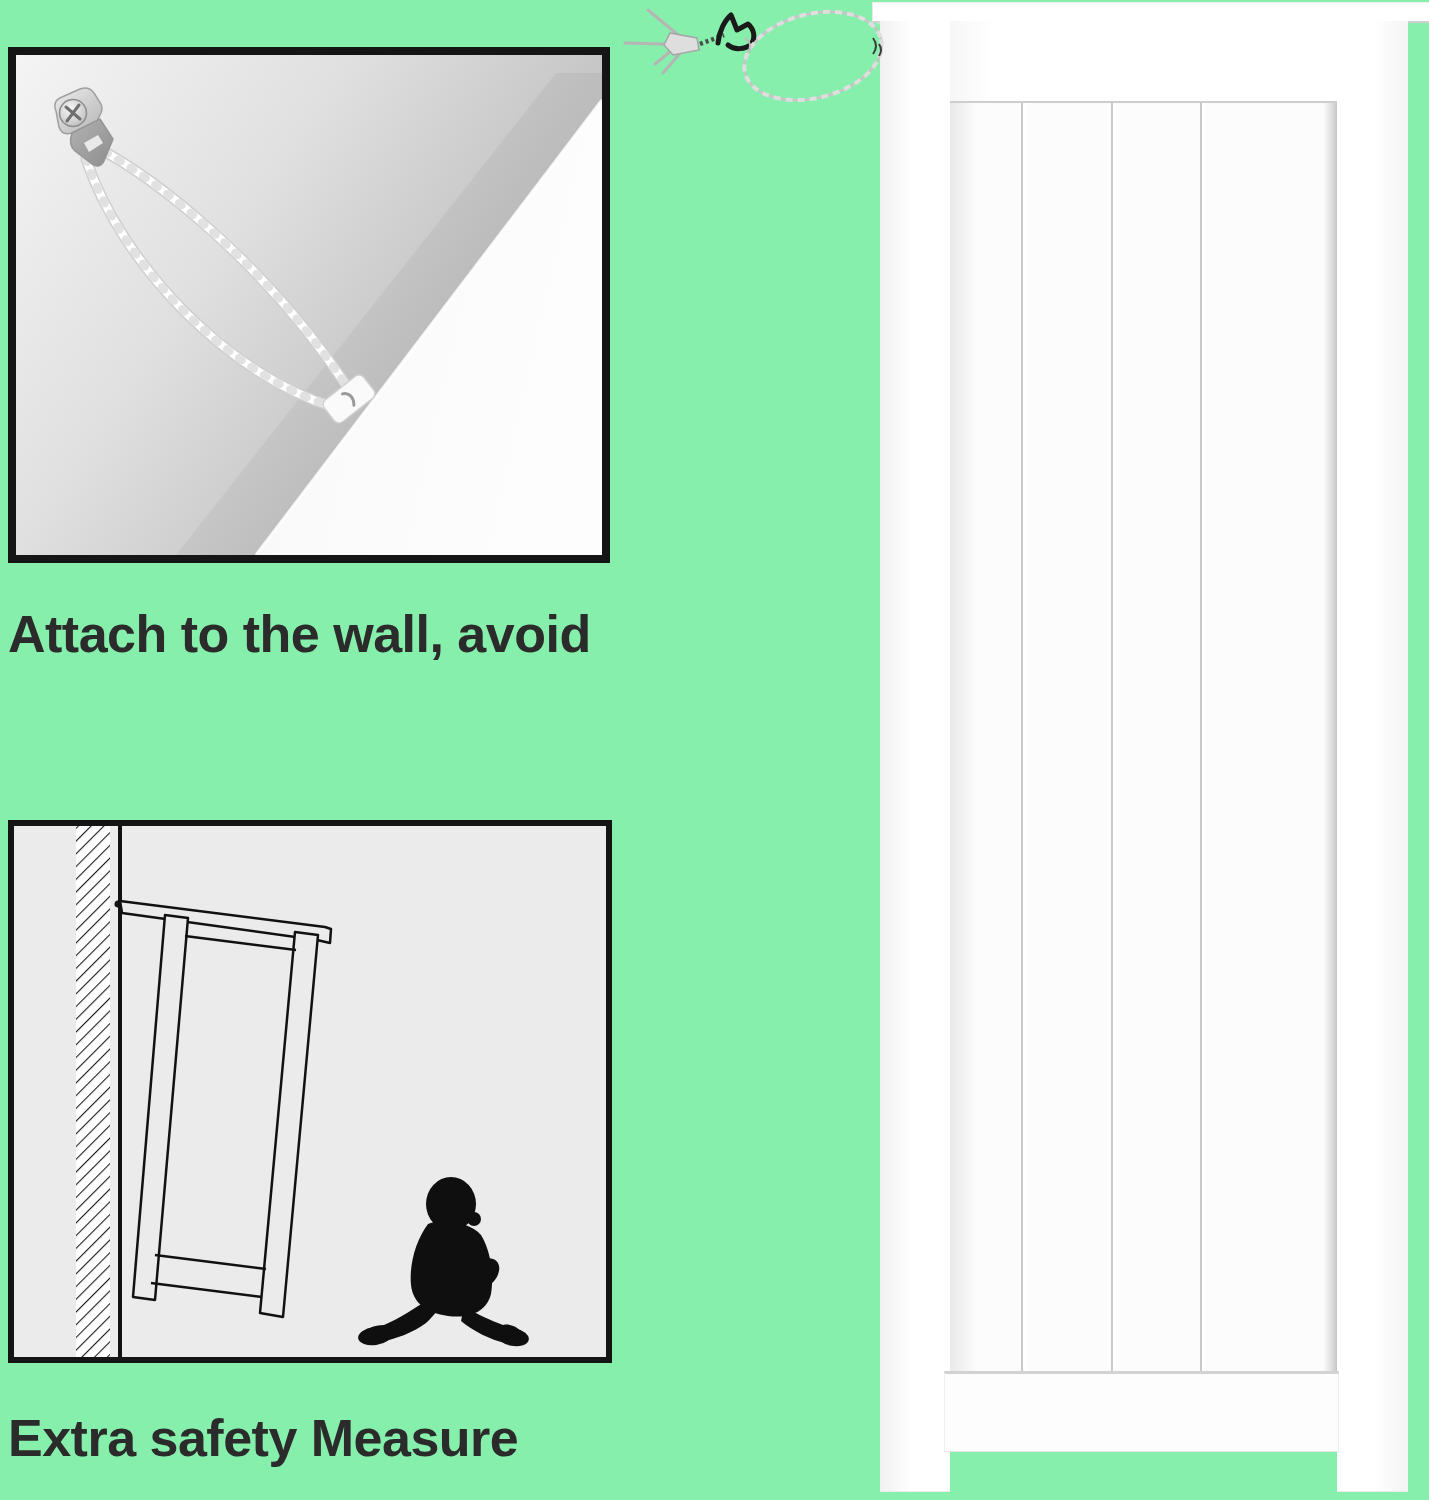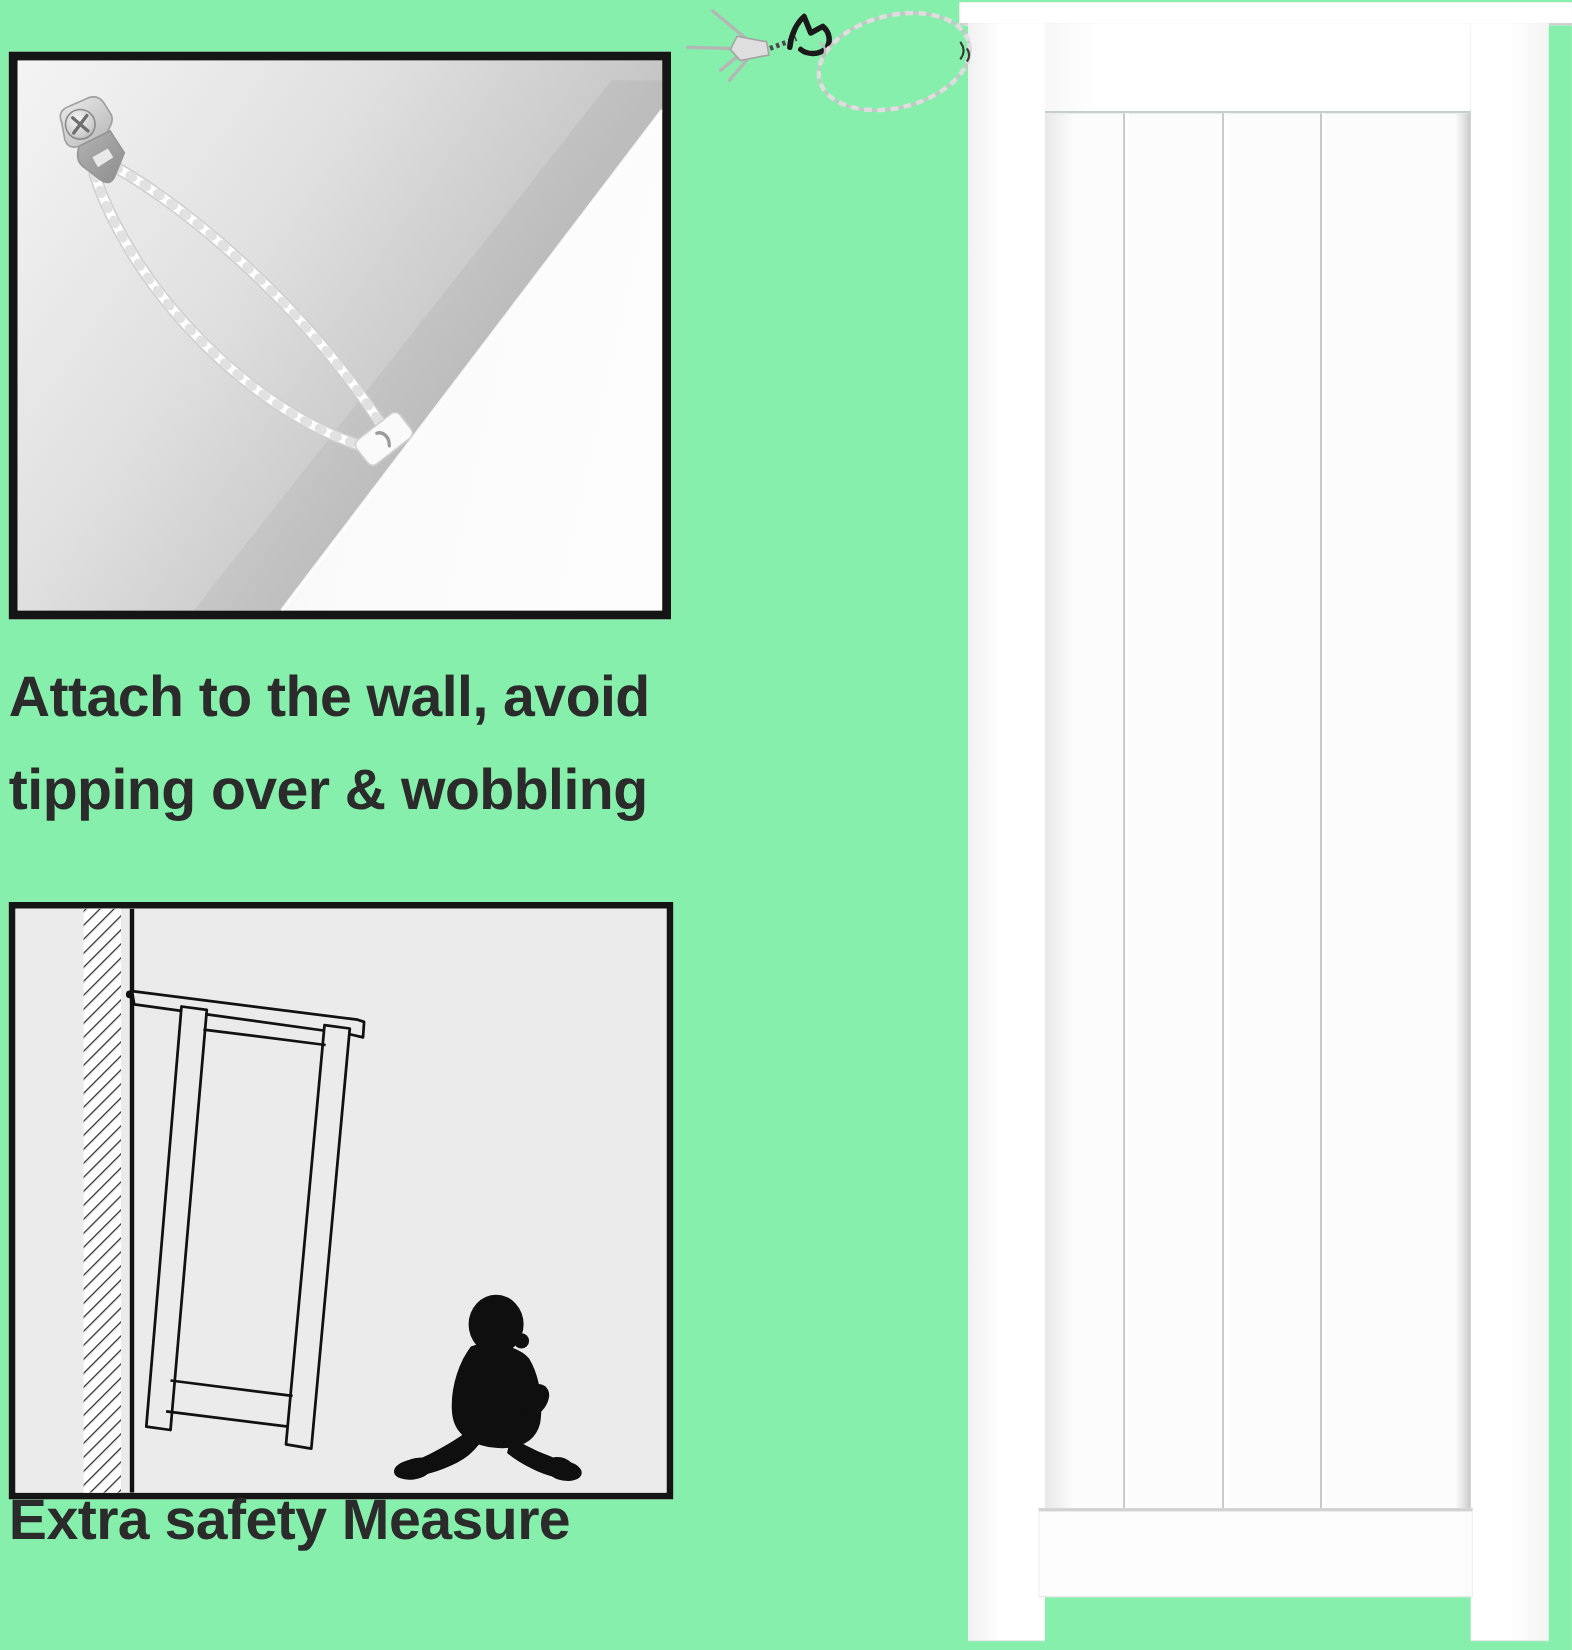--- a/index.html
+++ b/index.html
@@ -15,21 +15,21 @@
 
   
   .frame1{position:absolute;left:8px;top:47px;width:586px;height:500px;
           border:8px solid var(--frame-border);background:#e9e9e9;}
   .frame1 svg{display:block;}
 
   
   .caption{position:absolute;color:var(--caption-text);font-weight:600;
            letter-spacing:-0.5px;white-space:nowrap;}
   .caption-attach{left:8px;top:592px;font-size:52px;line-height:84px;}
-  .caption-extra{left:8px;top:1352px;font-size:52px;line-height:60px;}
+  .caption-extra{left:8px;top:1408px;font-size:52px;line-height:60px;}
 
   
   .frame2{position:absolute;left:8px;top:820px;width:592px;height:531px;
           border:6px solid var(--frame-border);background:var(--diagram-bg);}
   .frame2 svg{display:block;}
 
   
   .kit{position:absolute;left:615px;top:0;width:290px;height:115px;z-index:6;}
 
   
@@ -118,21 +118,20 @@
 
       <g transform="translate(333,344) rotate(-38)">
         <rect x="-25" y="-14" width="50" height="28" rx="6" fill="#fafafa" stroke="#d0d0d0" stroke-width="1.5"></rect>
         <path d="M-2,-8 C4,-6 5,2 0,8" fill="none" stroke="#9a9a9a" stroke-width="3" stroke-linecap="round"></path>
       </g>
     </svg>
   </div>
 
   <div class="caption caption-attach">
     <div>Attach to the wall, avoid</div>
-    <div>tipping over &amp; wobbling</div>
   </div>
 
   <div class="frame2">
     <svg width="592" height="531" viewBox="0 0 592 531">
       <defs>
         <pattern id="hatch" width="9" height="9" patternUnits="userSpaceOnUse" patternTransform="rotate(-45)">
           <rect width="9" height="9" fill="#ffffff"></rect>
           <line x1="0" y1="0" x2="9" y2="0" stroke="#1c1c1c" stroke-width="2.2"></line>
         </pattern>
       </defs>

